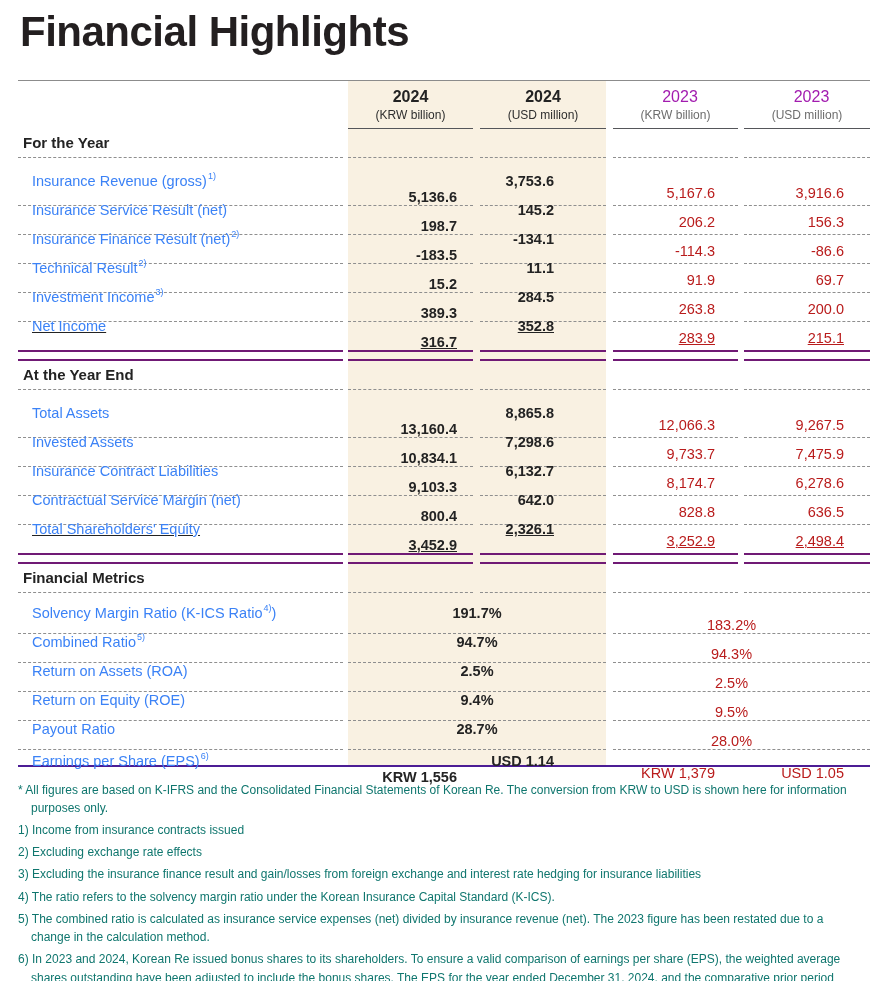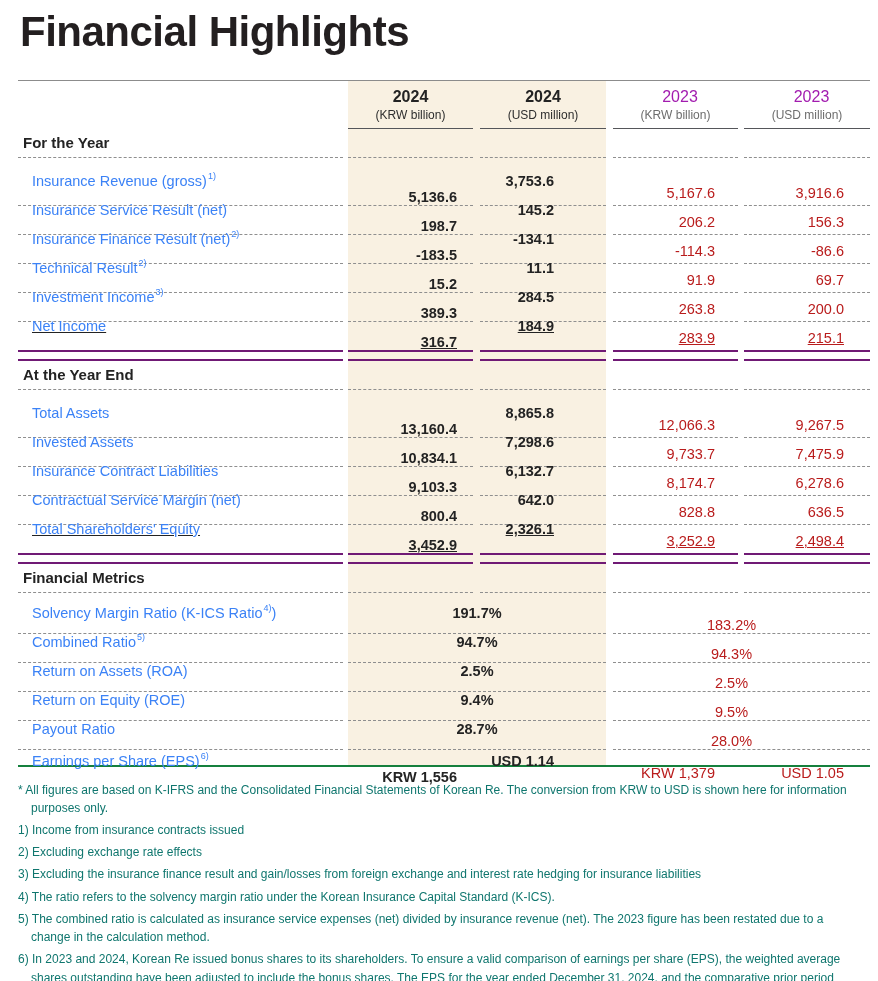--- a/index.html
+++ b/index.html
@@ -21,21 +21,21 @@
   .r-sec    { height:29px; }
   .r-data   { height:29px; }
   .r-spacer { height:29px; }
 
   .cell { display:flex; align-items:center; min-width:0; }
   .gapc { }
 
   
   .b-dash  > .cell { border-bottom:1px dashed #8f8f8f; }
   .b-solid > .cell { border-bottom:2px solid #701a75;text-decoration:underline; }
-  .r-final { border-bottom:2px solid #15803d; }
+  .r-final { border-bottom:2px solid #4c1d95; }
 
   .hcell { flex-direction:column; justify-content:center; text-align:right;
            border-bottom:1px solid #55565a; padding-top:2px; }
   .hyear { font-size:16px; line-height:1.2; }
   .hunit { font-size:12px; line-height:1.35; }
   .h24 .hyear { font-weight:700; color:#232323; }
   .h24 .hunit { color:#2e2e2e; }
   .h23 .hyear { font-weight:400; color:#a21caf;margin-left:9px; }
   .h23 .hunit { color:#6d6d6d; }
 
@@ -178,21 +178,21 @@
       <div class="cell val v23 pr4">200.0</div>
     </div>
 
     <div class="trow r-data b-solid">
       <div class="cell">
           <span class="rlabel"><span>Net Income</span></span>
         </div>
       <div class="gapc"></div>
       <div class="cell val v24 pr1">316.7</div>
       <div class="gapc"></div>
-      <div class="cell val v24 pr2">184.9</div>
+      <div class="cell val v24 pr2">352.8</div>
       <div class="gapc"></div>
       <div class="cell val v23 pr3">283.9</div>
       <div class="gapc"></div>
       <div class="cell val v23 pr4">215.1</div>
     </div>
 
     <div class="trow r-spacer b-solid">
       <div class="cell"></div>
         <div class="gapc"></div>
         <div class="cell"></div>

